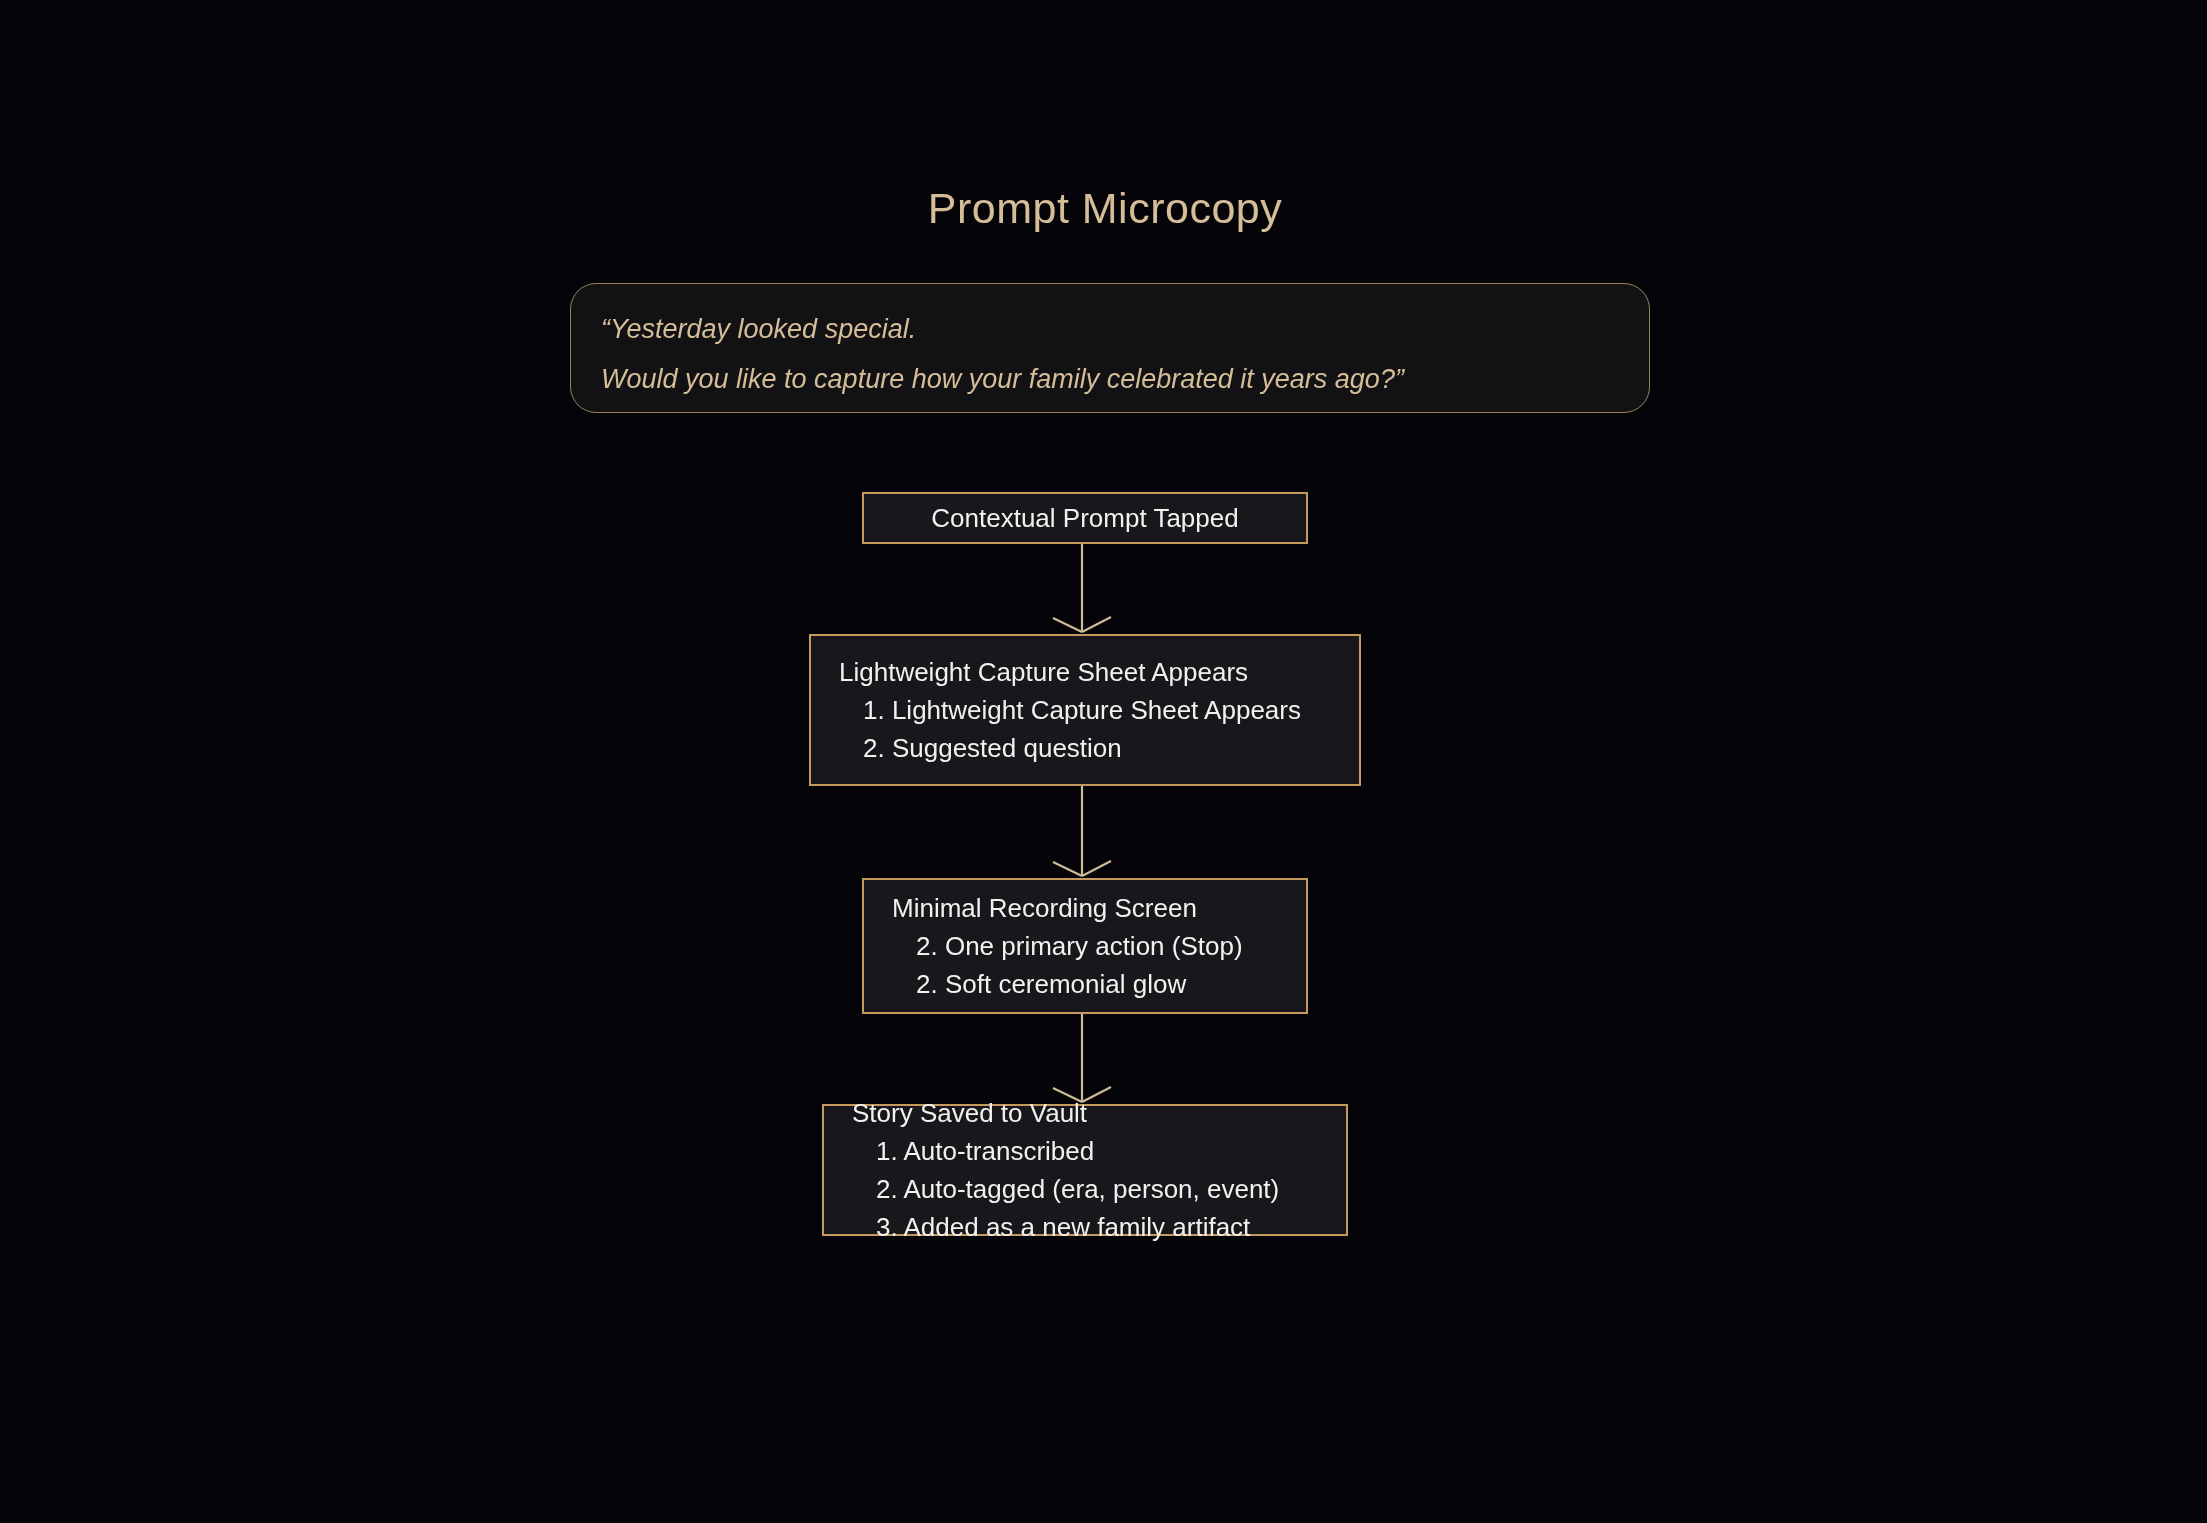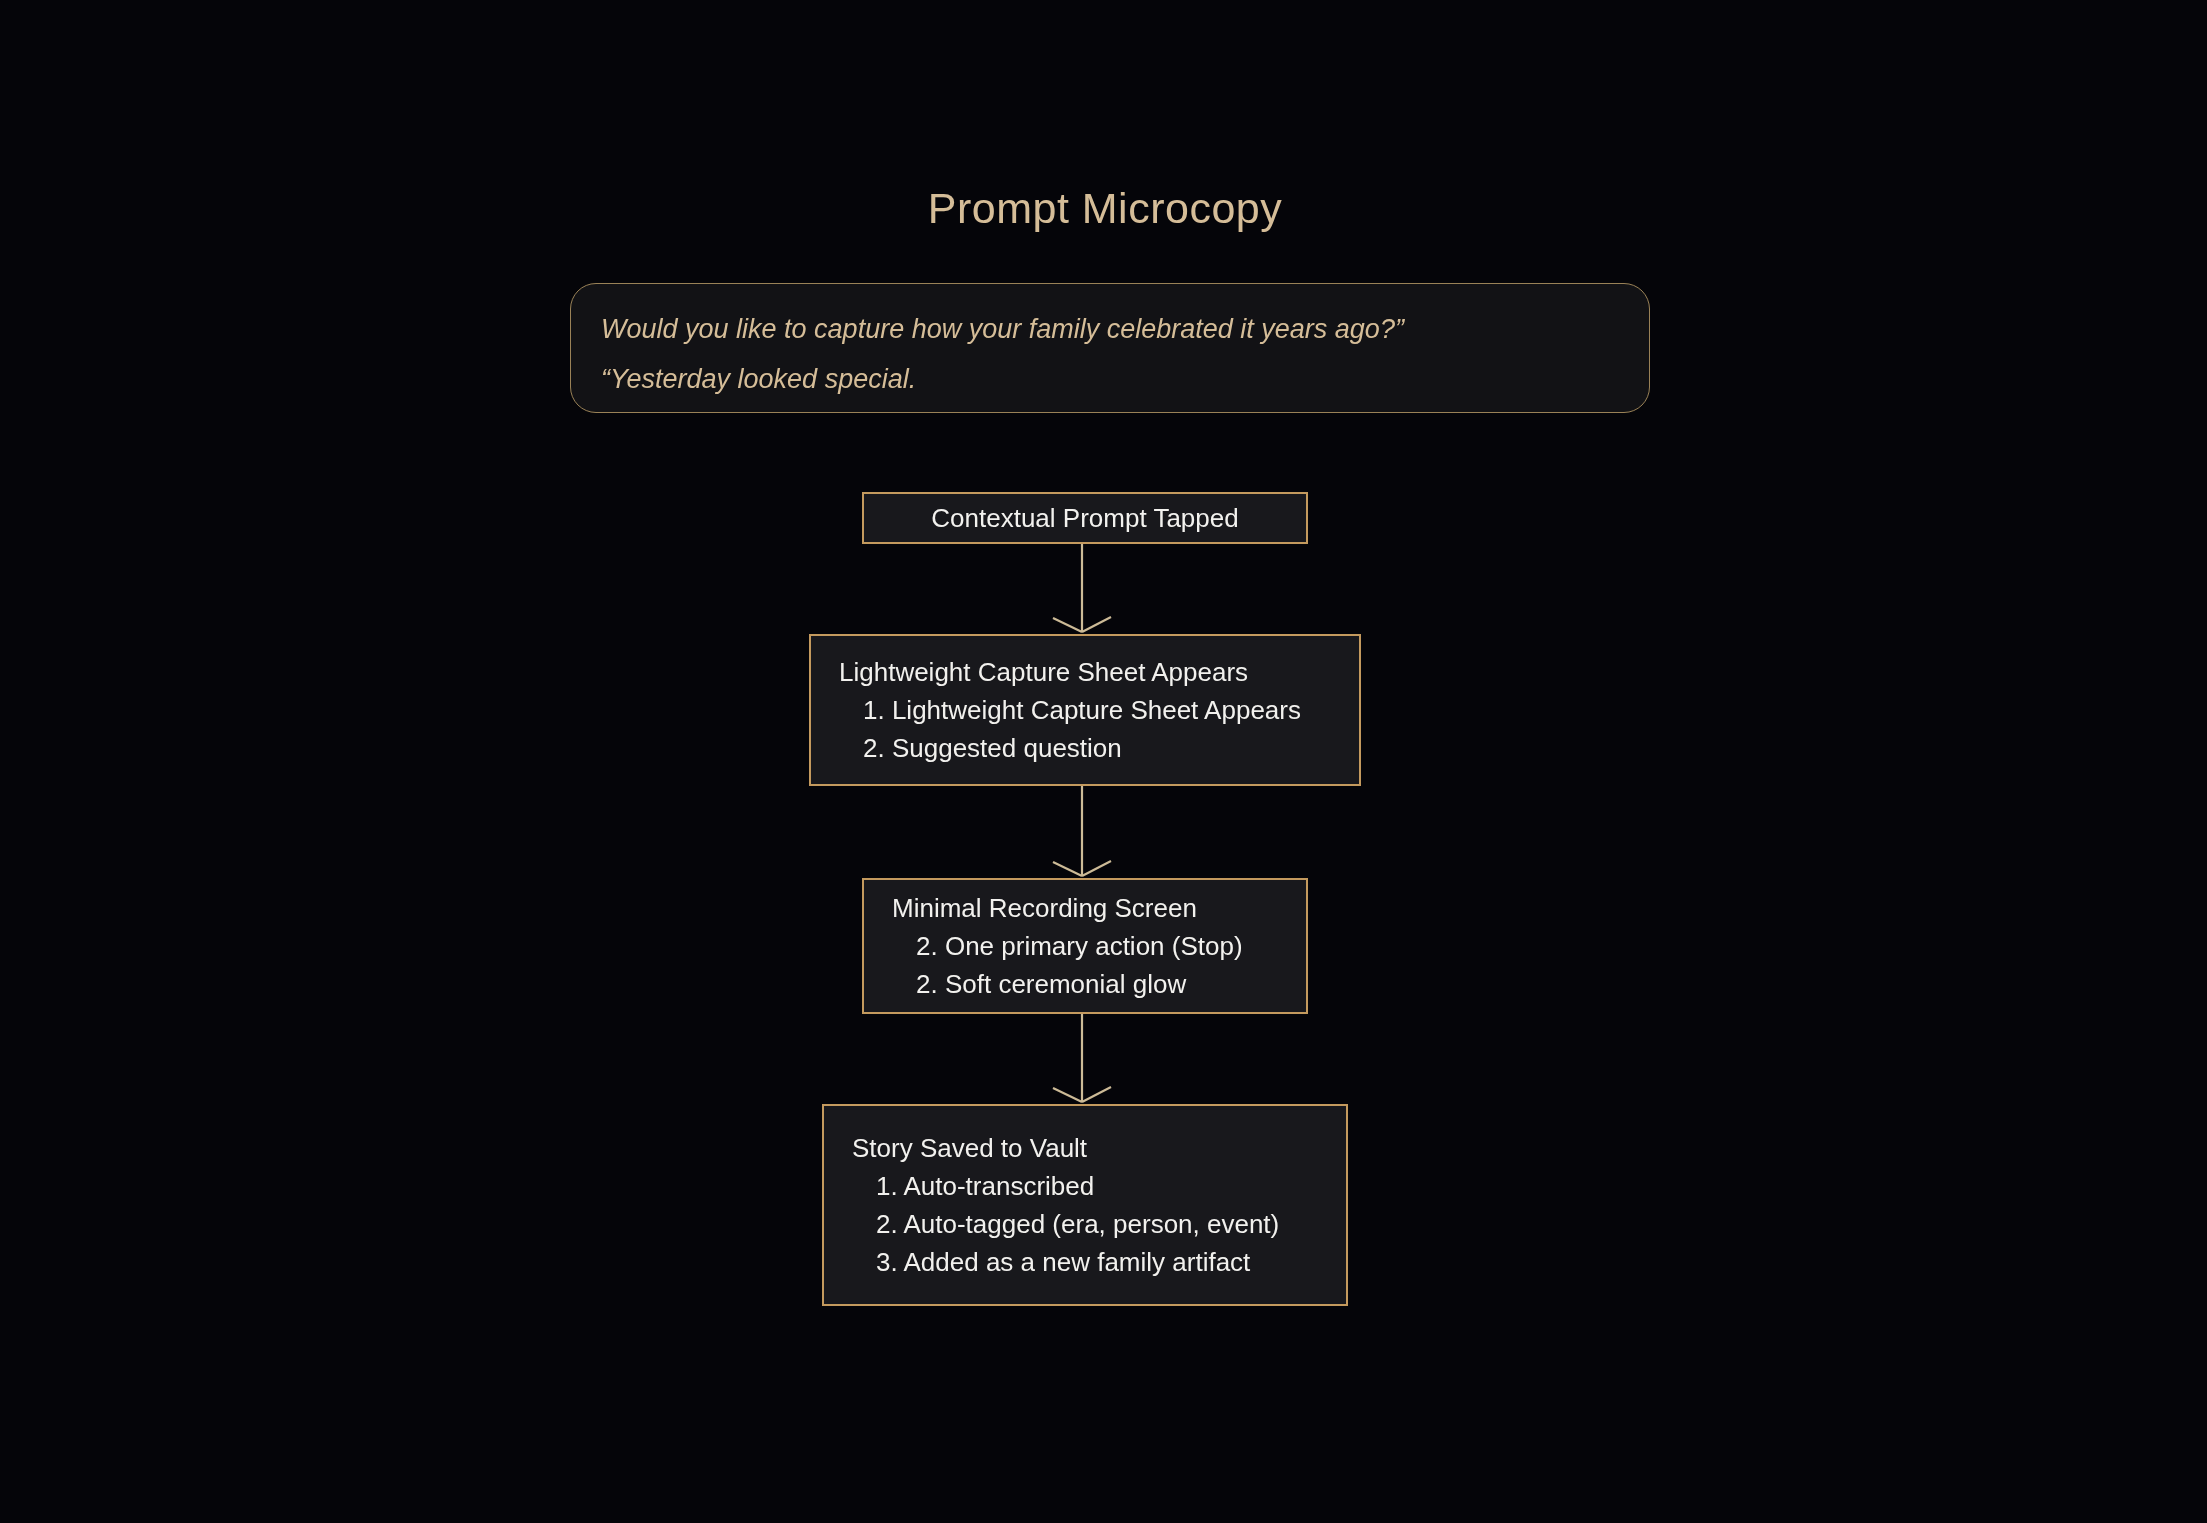--- a/index.html
+++ b/index.html
@@ -68,21 +68,21 @@
     white-space: nowrap;
     padding-left: 28px;
   }
   .node .nline.indent { padding-left: 52px; }
   .node--single { align-items: center; }
   .node--single .nline { padding-left: 0; }
 
   .node1 { top: 492px;  width: 446px; height: 52px; }
   .node2 { top: 634px;  width: 552px; height: 152px; }
   .node3 { top: 878px;  width: 446px; height: 136px; justify-content: center; }
-  .node4 { top: 1104px; width: 526px; height: 202px; }
+  .node4 { top: 1104px; width: 526px; height: 132px; }
 
   .edge {
     position: absolute;
     left: 1082px;
     transform: translateX(-50%);
     width: 64px;
   }
   .edge1 { top: 544px; height: 90px; }
   .edge2 { top: 786px; height: 92px; }
   .edge3 { top: 1014px; height: 90px; }
@@ -93,22 +93,22 @@
   }
 </style>
 </head>
 <body>
 
 <div class="stage">
 
   <h1 class="page-title">Prompt Microcopy</h1>
 
   <div class="quote-card">
+    <p class="quote-line">“Yesterday looked special.</p>
     <p class="quote-line">Would you like to capture how your family celebrated it years ago?”</p>
-    <p class="quote-line">“Yesterday looked special.</p>
   </div>
 
   <div class="node node1 node--single">
     <div class="nline">Contextual Prompt Tapped</div>
   </div>
 
   <div class="edge edge1">
     <svg viewBox="0 0 64 90">
       <line x1="32" y1="0" x2="32" y2="88"></line>
       <line x1="3" y1="74" x2="32" y2="88"></line>

